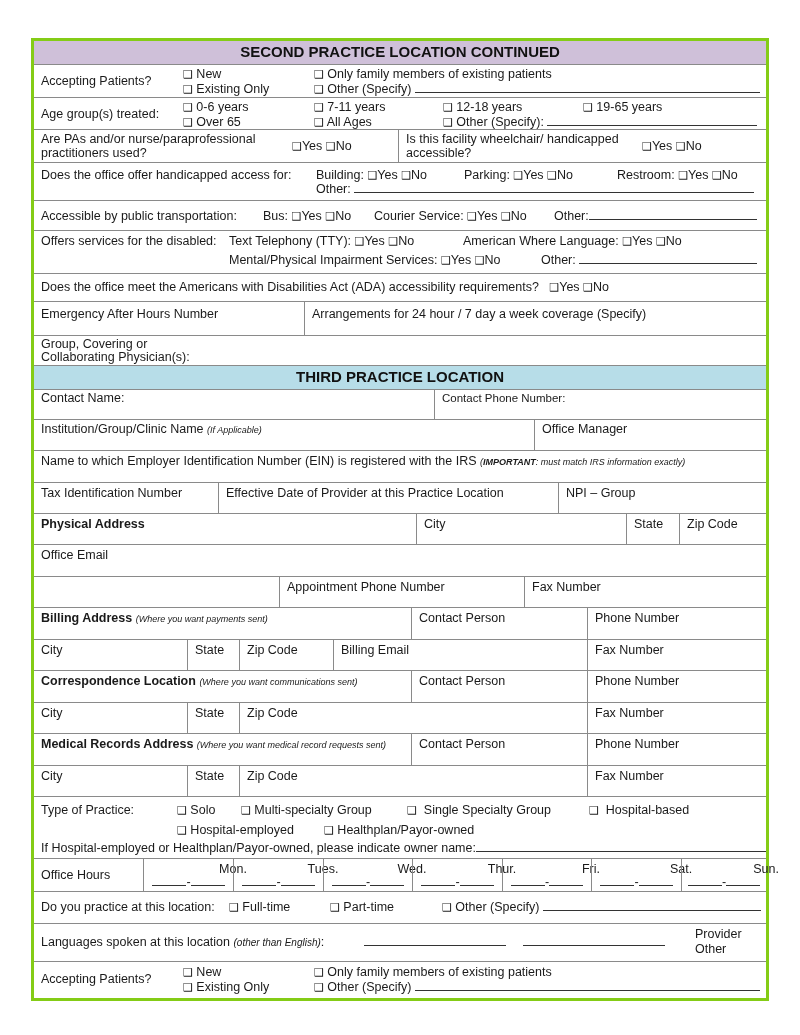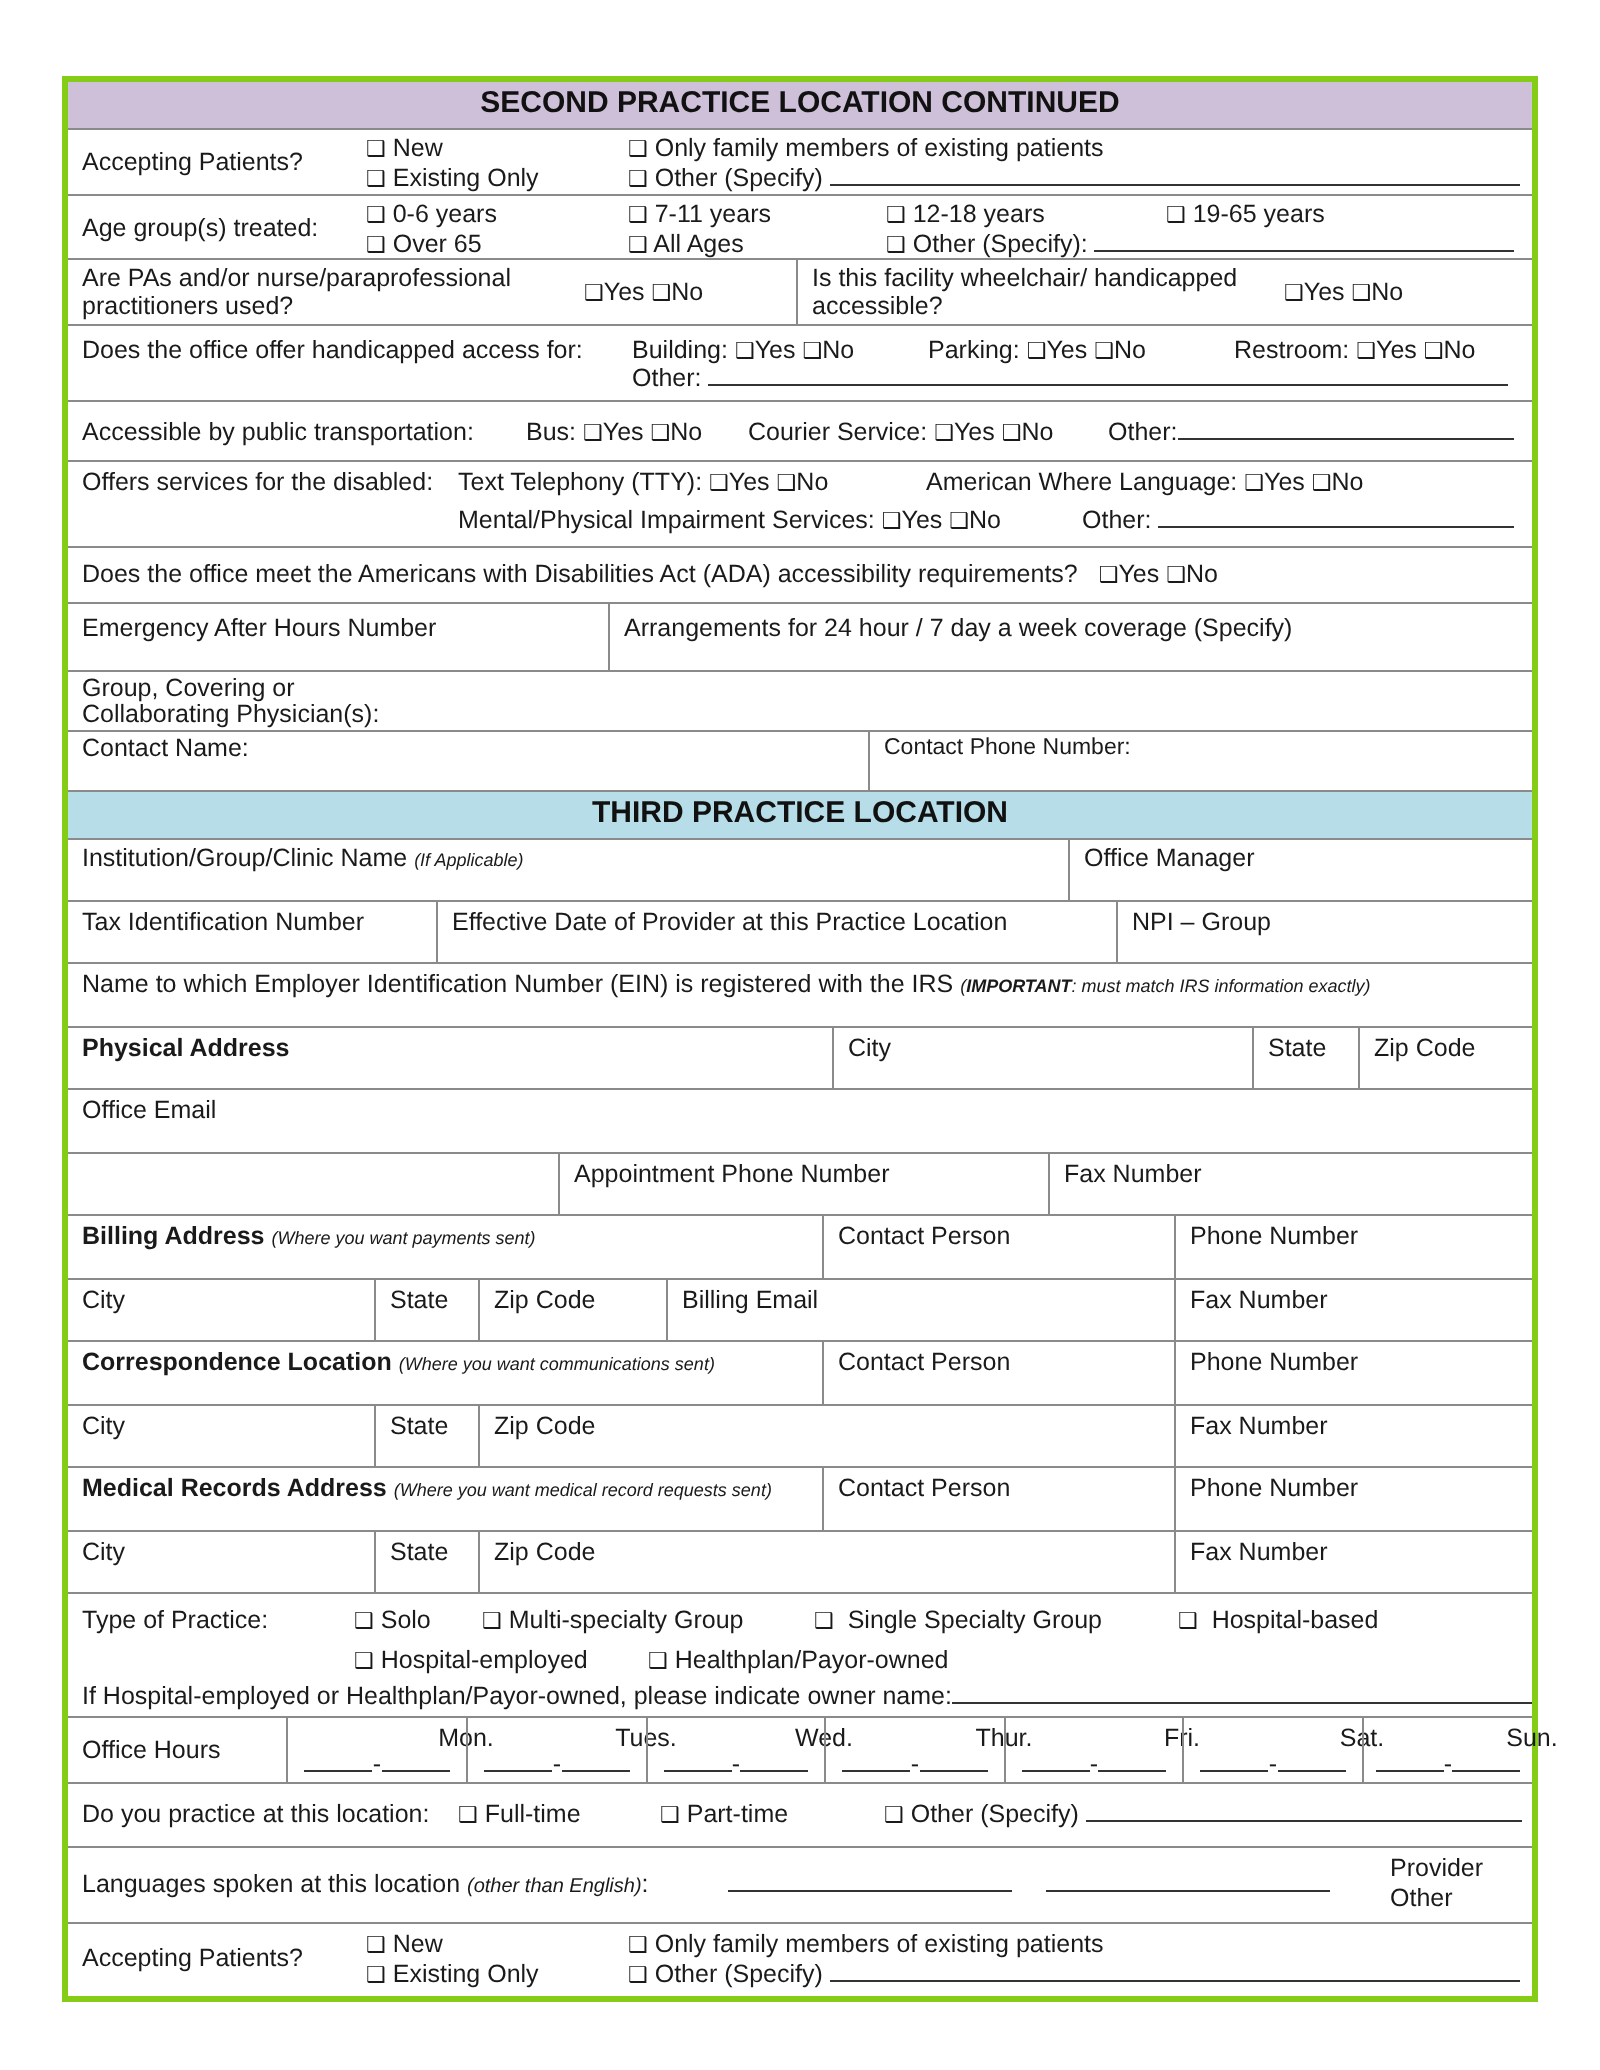--- a/index.html
+++ b/index.html
@@ -97,54 +97,54 @@
     <div class="cell" style="left:270px;right:0">
       <span class="lbl" style="top:5px">Arrangements for 24 hour / 7 day a week coverage (Specify)</span>
     </div>
   </div>
 
   <div class="row" style="height:30px">
     <span class="abs" style="left:7px;top:1px">Group, Covering or</span>
     <span class="abs" style="left:7px;top:14px">Collaborating Physician(s):</span>
   </div>
 
+  <div class="row hdr blue">THIRD PRACTICE LOCATION</div>
+
   <div class="row" style="height:30px">
     <div class="cell first" style="left:0;width:400px">
       <span class="lbl" style="top:1px">Contact Name:</span>
     </div>
     <div class="cell" style="left:400px;right:0">
       <span class="lbl" style="top:1px;font-size:11.5px">Contact Phone Number:</span>
     </div>
   </div>
 
-  <div class="row hdr blue">THIRD PRACTICE LOCATION</div>
-
   <div class="row" style="height:31px">
     <div class="cell first" style="left:0;width:500px">
       <span class="lbl" style="top:2px"><span>Institution/Group/Clinic Name</span> <span class="small-it">(If Applicable)</span></span>
     </div>
     <div class="cell" style="left:500px;right:0">
       <span class="lbl" style="top:2px">Office Manager</span>
     </div>
   </div>
 
+  <div class="row" style="height:32px">
+    <span class="abs" style="left:7px;top:3px"><span>Name to which Employer Identification Number (EIN) is registered with the IRS</span> <span class="small-it">(<b>IMPORTANT</b><span>: must match IRS information exactly)</span></span></span>
+  </div>
+
   <div class="row" style="height:31px">
     <div class="cell first" style="left:0;width:184px">
       <span class="lbl" style="top:3px">Tax Identification Number</span>
     </div>
     <div class="cell" style="left:184px;width:340px">
       <span class="lbl" style="top:3px">Effective Date of Provider at this Practice Location</span>
     </div>
     <div class="cell" style="left:524px;right:0">
       <span class="lbl" style="top:3px">NPI – Group</span>
     </div>
-  </div>
-
-  <div class="row" style="height:32px">
-    <span class="abs" style="left:7px;top:3px"><span>Name to which Employer Identification Number (EIN) is registered with the IRS</span> <span class="small-it">(<b>IMPORTANT</b><span>: must match IRS information exactly)</span></span></span>
   </div>
 
   <div class="row" style="height:31px">
     <div class="cell first" style="left:0;width:382px">
       <span class="lbl b" style="top:3px">Physical Address</span>
     </div>
     <div class="cell" style="left:382px;width:210px">
       <span class="lbl" style="top:3px">City</span>
     </div>
     <div class="cell" style="left:592px;width:53px">

